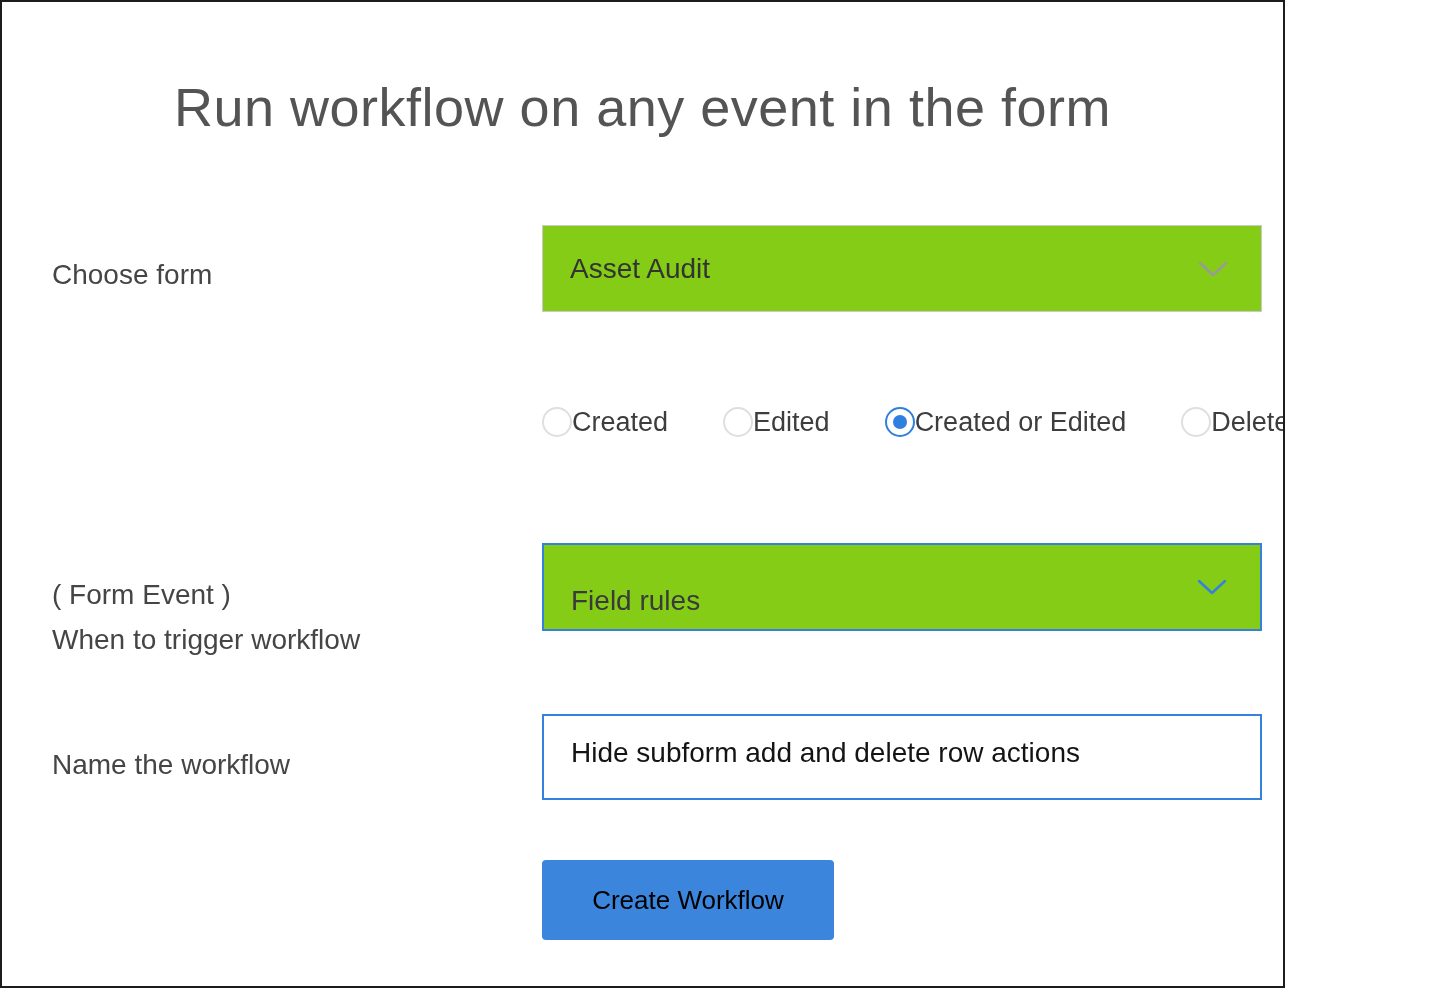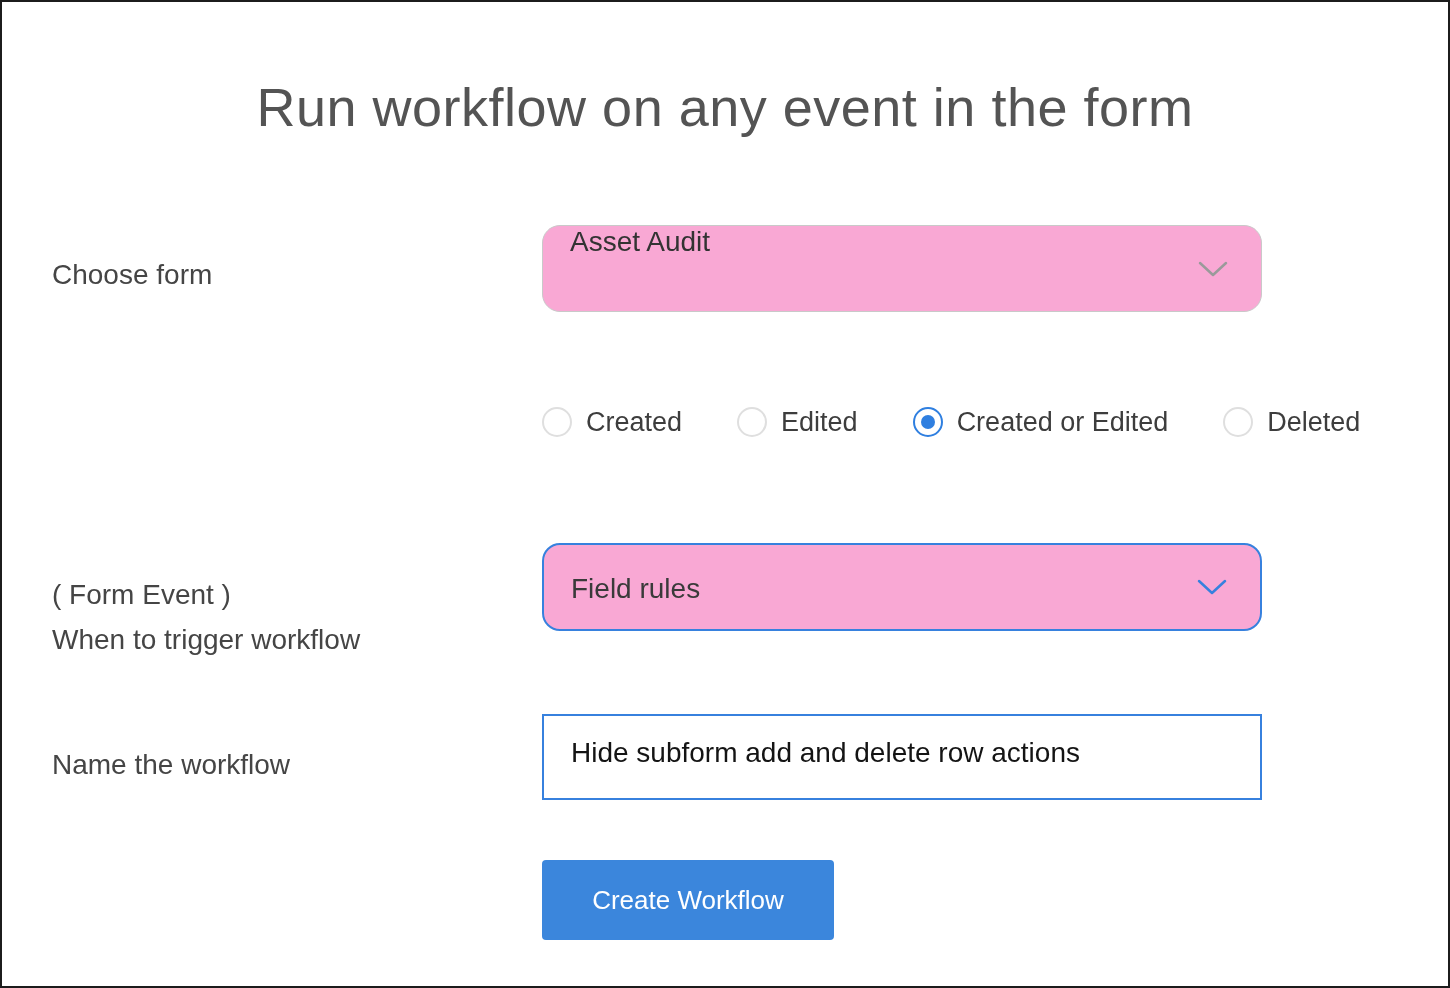--- a/index.html
+++ b/index.html
@@ -4,21 +4,21 @@
 <style>
   * { margin: 0; padding: 0; box-sizing: border-box; }
   html, body { background: #ffffff; }
   body {
     font-family: "Liberation Sans", sans-serif;
     width: 1450px; height: 988px;
     position: relative;
   }
   .frame {
     position: absolute; left: 0; top: 0;
-    width: 1450px; height: 988px;
+    width: 1285px; height: 988px;
     border: 2px solid #1c1c1c;
     background: #ffffff;
     overflow: hidden;
   }
   .page-title {
     position: absolute; left: 0; top: 74px;
     width: 100%; text-align: center;
     font-size: 54px; font-weight: 300;
     color: #545454; letter-spacing: 0.5px;
   }
@@ -27,22 +27,22 @@
     font-size: 28px; color: #454545;
     line-height: 45px;
   }
   .label-choose-form { top: 250px; }
   .label-record-event { top: 400px; }
   .label-form-event { top: 570px; }
   .label-name { top: 740px; text-align: right; }
 
   .select-box {
     position: absolute; left: 540px; width: 720px;
-    background: #f9a8d4; cursor: pointer;
-    display: flex;  border-radius: 18px;
+    background: #84cc16; cursor: pointer;
+    display: flex; align-items: center;
   }
   .select-box .value {
     font-size: 28px; color: #333333; padding-left: 27px;
     flex: 1;
   }
   .select-gray {
     top: 223px; height: 87px;
     border: 1px solid #c9c9c9;
   }
   .select-blue {
@@ -57,21 +57,21 @@
   .chevron svg { display: block; width: 30px; height: 17px; }
   .chev-gray { color: #9a9a9a; }
   .chev-blue { color: #3781de; }
 
   .radio-group {
     position: absolute; left: 540px; top: 402px;
     display: flex; align-items: center; gap: 55px;
     height: 36px;
   }
   .radio-item {
-    display: flex; align-items: center; gap: 14px;
+    display: flex; align-items: center; 
     cursor: pointer;
   }
   .radio-circle {
     width: 30px; height: 30px; border-radius: 50%;
     border: 2px solid #dfdfdf; background: #ffffff;
     display: flex; align-items: center; justify-content: center;
     flex: 0 0 auto;
   }
   .radio-circle .dot {
     width: 14px; height: 14px; border-radius: 50%;
@@ -86,21 +86,21 @@
     width: 720px; height: 86px;
     border: 2px solid #3781de; background: #ffffff;
     font-family: "Liberation Sans", sans-serif;
     font-size: 28px; color: #141414;
     padding: 0 0 8px 27px; outline: none;
   }
 
   .submit-btn {
     position: absolute; left: 540px; top: 858px;
     width: 292px; height: 80px;
-    background: #3b86dc; color: #ffffff;
+    background: #3b86dc; color: #000000;
     border: none; border-radius: 4px;
     font-family: "Liberation Sans", sans-serif;
     font-size: 26px; cursor: pointer; text-align: center;
   }
 </style>
 </head>
 <body>
 
 <div class="frame">
 

